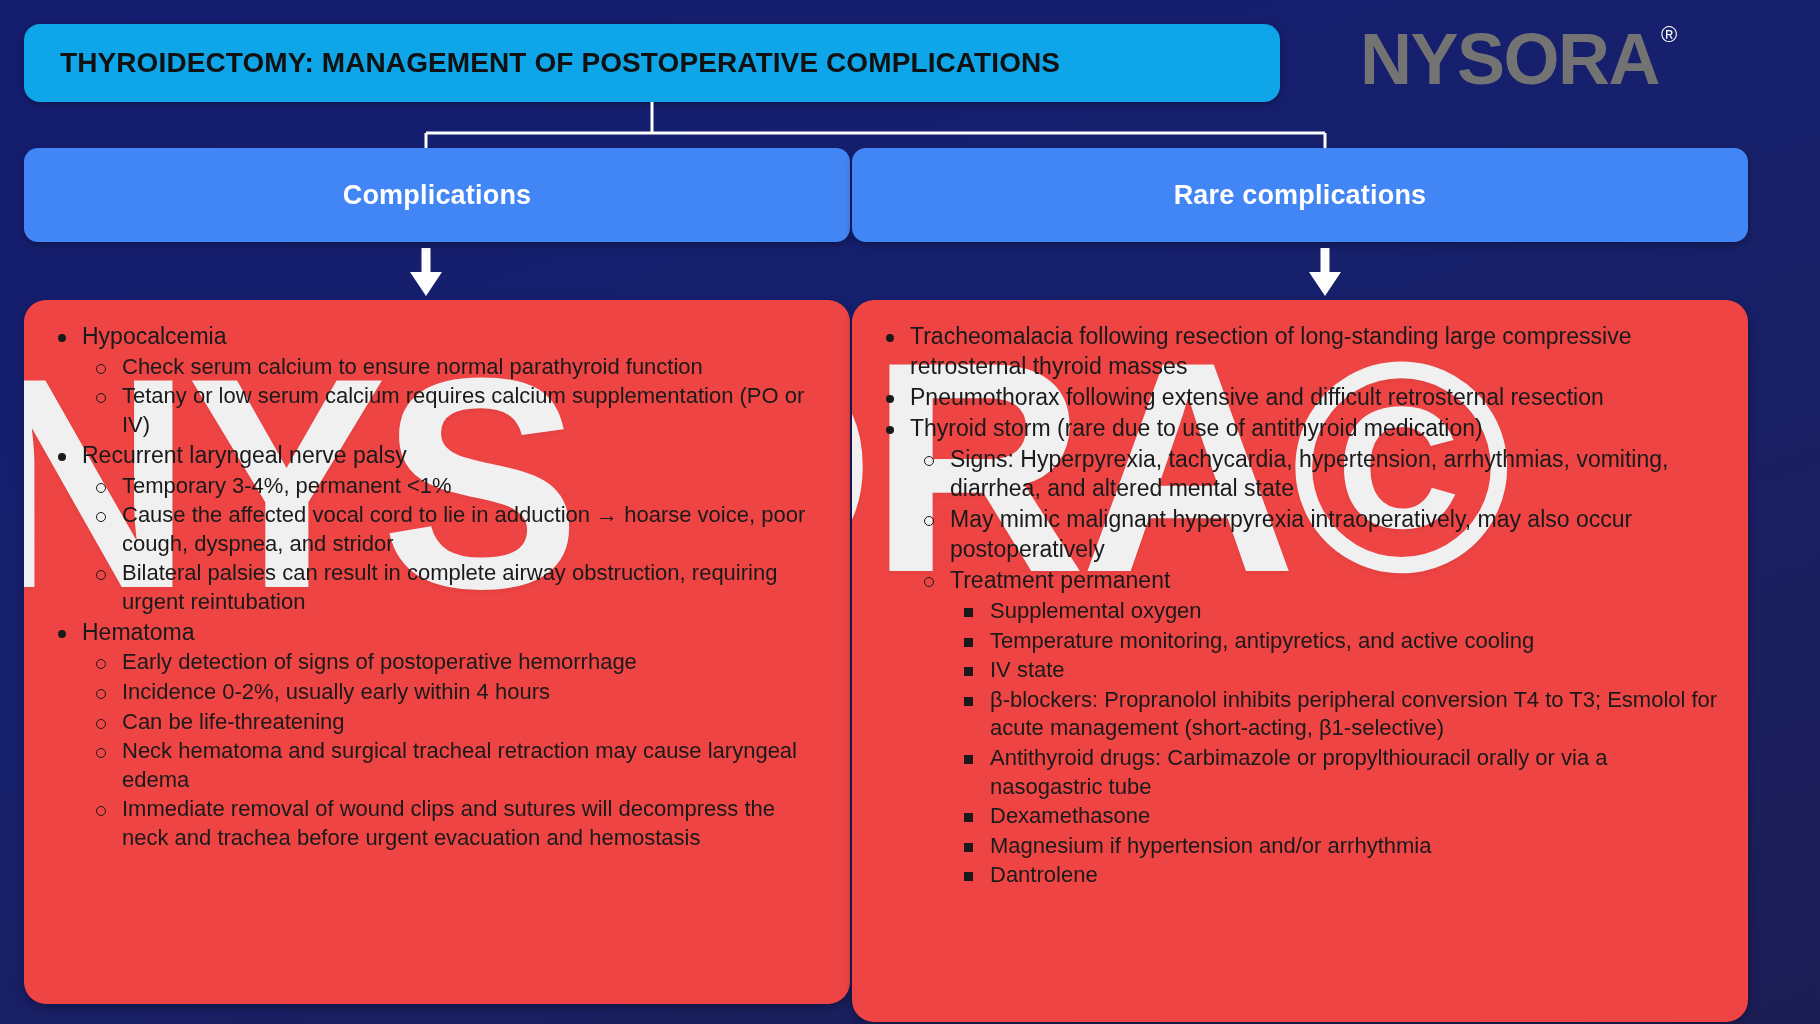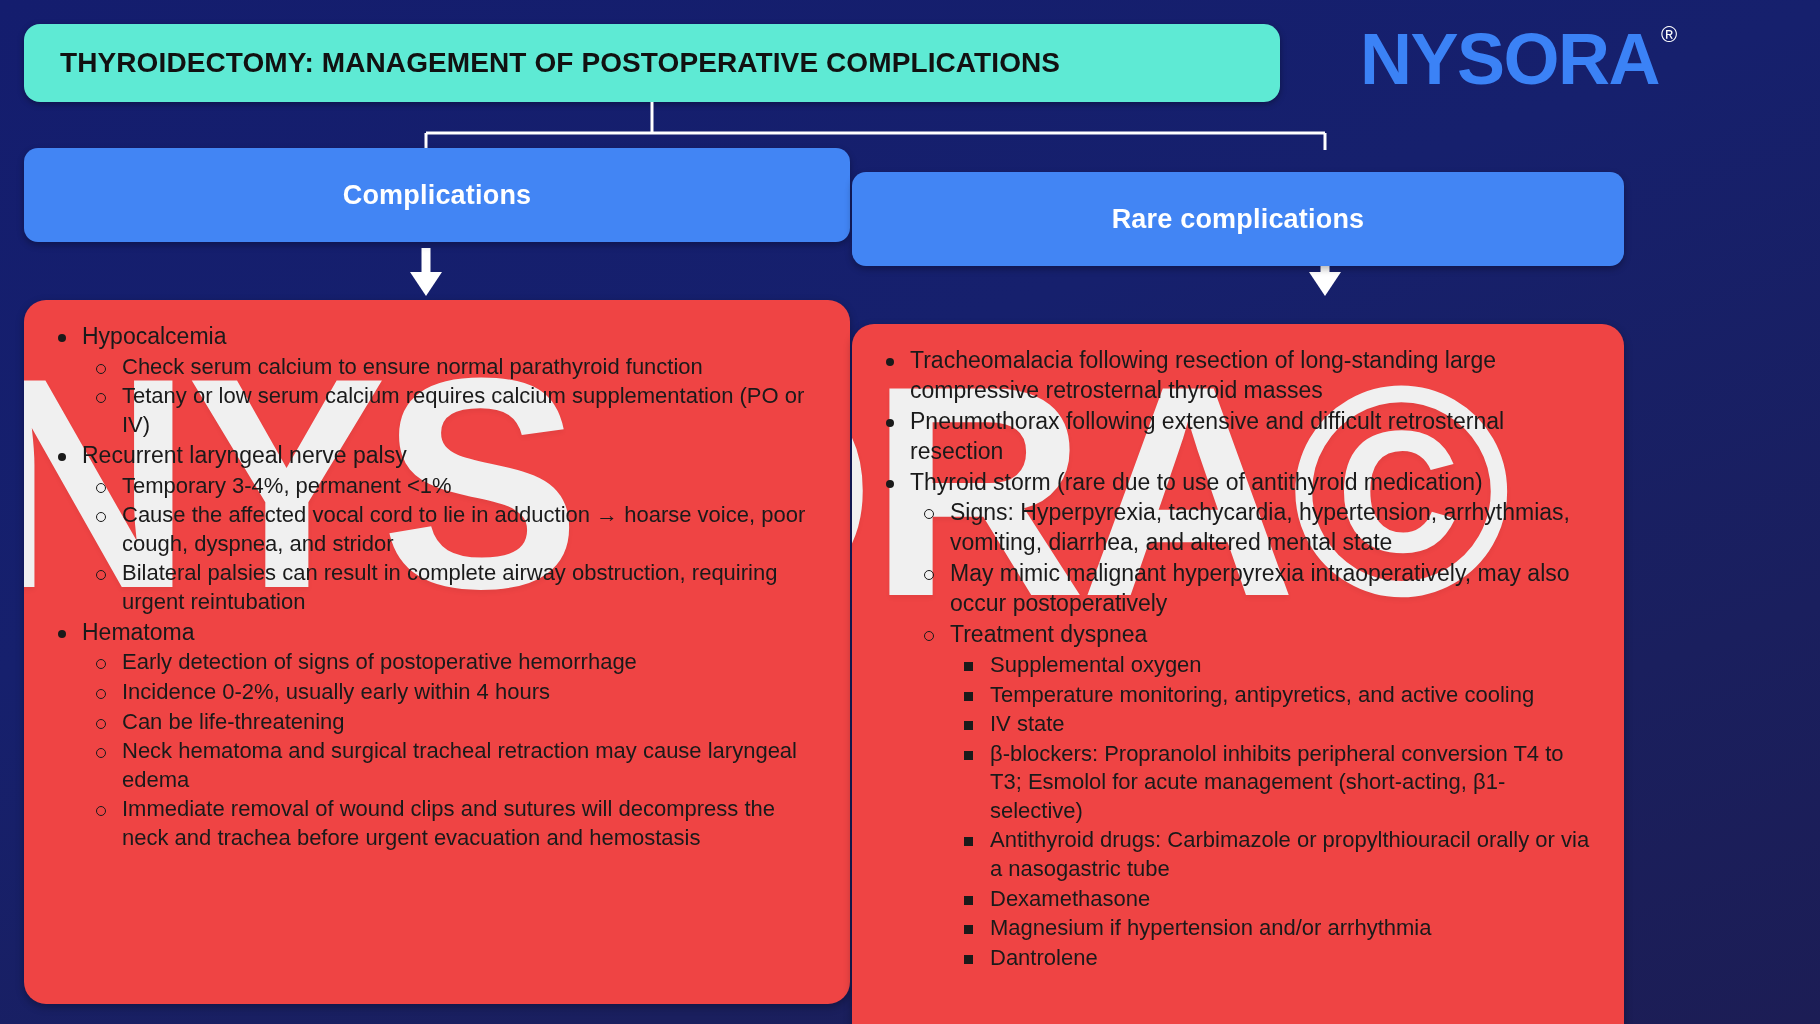--- a/index.html
+++ b/index.html
@@ -24,21 +24,21 @@
     width: 1820px;
     height: 118px;
   }
 
   .title-card {
     position: absolute;
     left: 24px;
     top: 24px;
     width: 1256px;
     height: 78px;
-    background: #5eead4;
+    background: #0ea5e9;
     border-radius: 16px;
     display: flex;
     align-items: center;
     box-shadow: 0 2px 6px rgba(0,0,0,0.35);
   }
 
   .title-card-text {
     font-size: 28px;
     font-weight: bold;
     color: #111111;
@@ -52,21 +52,21 @@
     left: 1360px;
     top: 18px;
     width: 400px;
     height: 82px;
     display: flex;
     align-items: center;
   }
   .brand-word {
     font-size: 72px;
     font-weight: bold;
-    color: #3b82f6;
+    color: #737373;
     letter-spacing: -1.5px;
     line-height: 1;
   }
   .brand-reg {
     font-size: 22px;
     color: #ffffff;
     vertical-align: super;
     position: relative;
     top: -24px;
     left: 2px;
@@ -89,21 +89,21 @@
     left: 0;
     width: 1820px;
     height: 876px;
   }
 
   .col {
     position: absolute;
     top: 0;
   }
   .col-left  { left: 24px;  width: 826px; }
-  .col-right { left: 852px; width: 772px; margin-top: 24px; }
+  .col-right { left: 852px; width: 896px; }
 
   .section-header {
     height: 94px;
     background: #4285f4;
     border-radius: 14px;
     display: flex;
     align-items: center;
     justify-content: center;
     box-shadow: 0 3px 7px rgba(0,0,0,0.30);
   }
@@ -341,21 +341,21 @@
           <li>
             <span>Thyroid storm (rare due to use of antithyroid medication)</span>
             <ul class="lv2">
               <li>
                 <span>Signs: Hyperpyrexia, tachycardia, hypertension, arrhythmias, vomiting, diarrhea, and altered mental state</span>
               </li>
               <li>
                 <span>May mimic malignant hyperpyrexia intraoperatively, may also occur postoperatively</span>
               </li>
               <li>
-                <span>Treatment dyspnea</span>
+                <span>Treatment permanent</span>
                 <ul class="lv3">
                   <li>
                     <span>Supplemental oxygen</span>
                   </li>
                   <li>
                     <span>Temperature monitoring, antipyretics, and active cooling</span>
                   </li>
                   <li>
                     <span>IV state</span>
                   </li>

